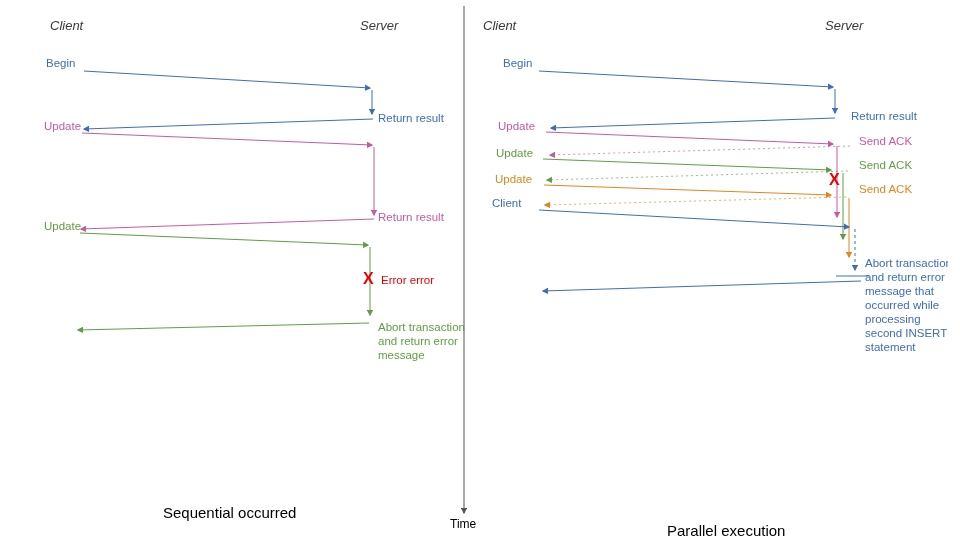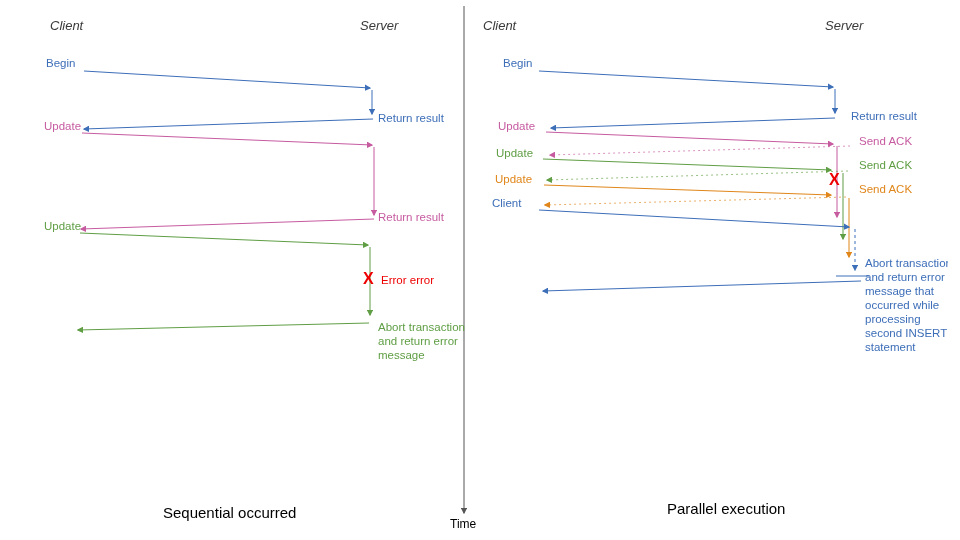--- a/index.html
+++ b/index.html
@@ -110,17 +110,17 @@
 
   <div class="lbl orange" style="left:495px;top:173px;">Update</div>
   <div class="lbl orange" style="left:859px;top:183px;">Send ACK</div>
 
   <div class="lbl blue" style="left:492px;top:197px;">Client</div>
 
   <div class="xmark" style="left:829px;top:172px;">X</div>
 
   <div class="lbl blue wrap" style="left:865px;top:256px;width:90px;">Abort transaction and return error message that occurred while processing second INSERT statement</div>
 
-  <div class="caption" style="left:667px;top:500px;">Parallel execution</div>
+  <div class="caption" style="left:667px;top:522px;">Parallel execution</div>
 
   <div class="time" style="left:450px;top:517px;">Time</div>
 
 </div>
 
 </body></html>

